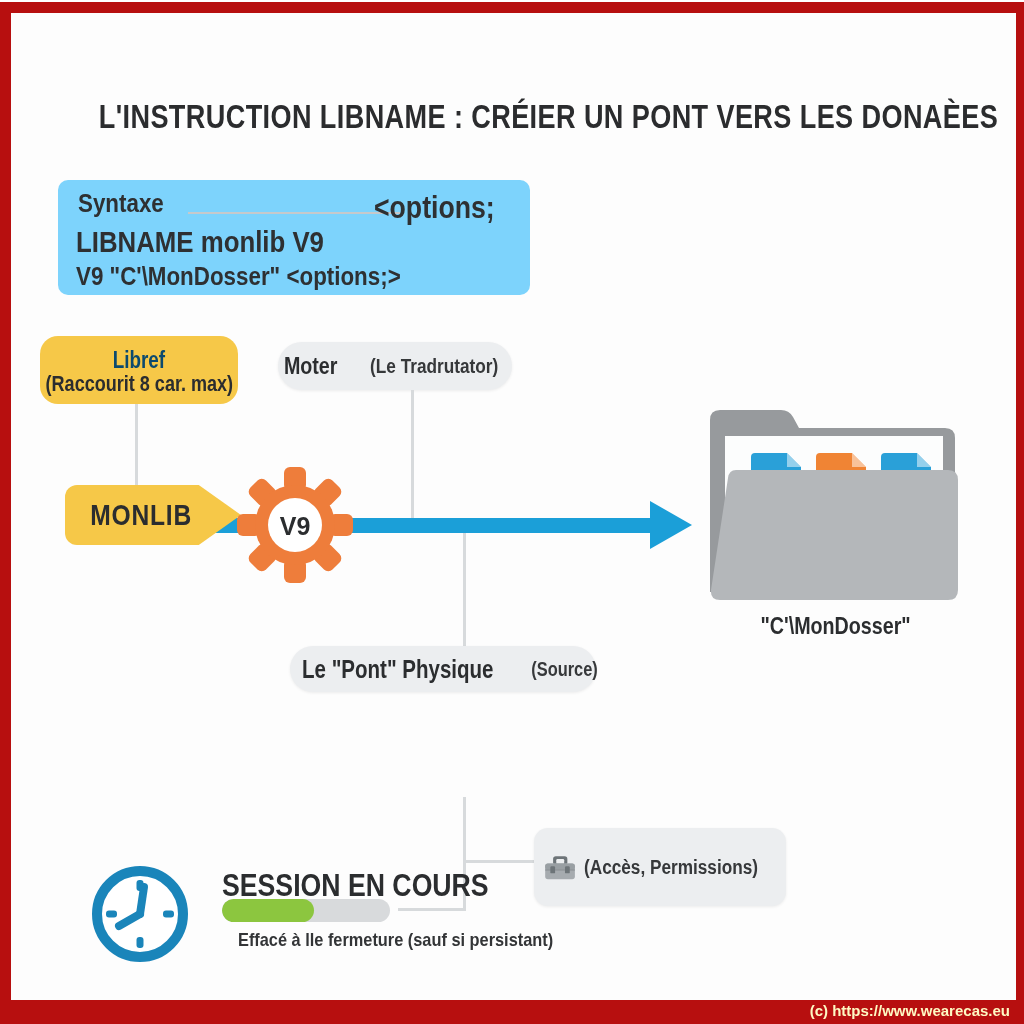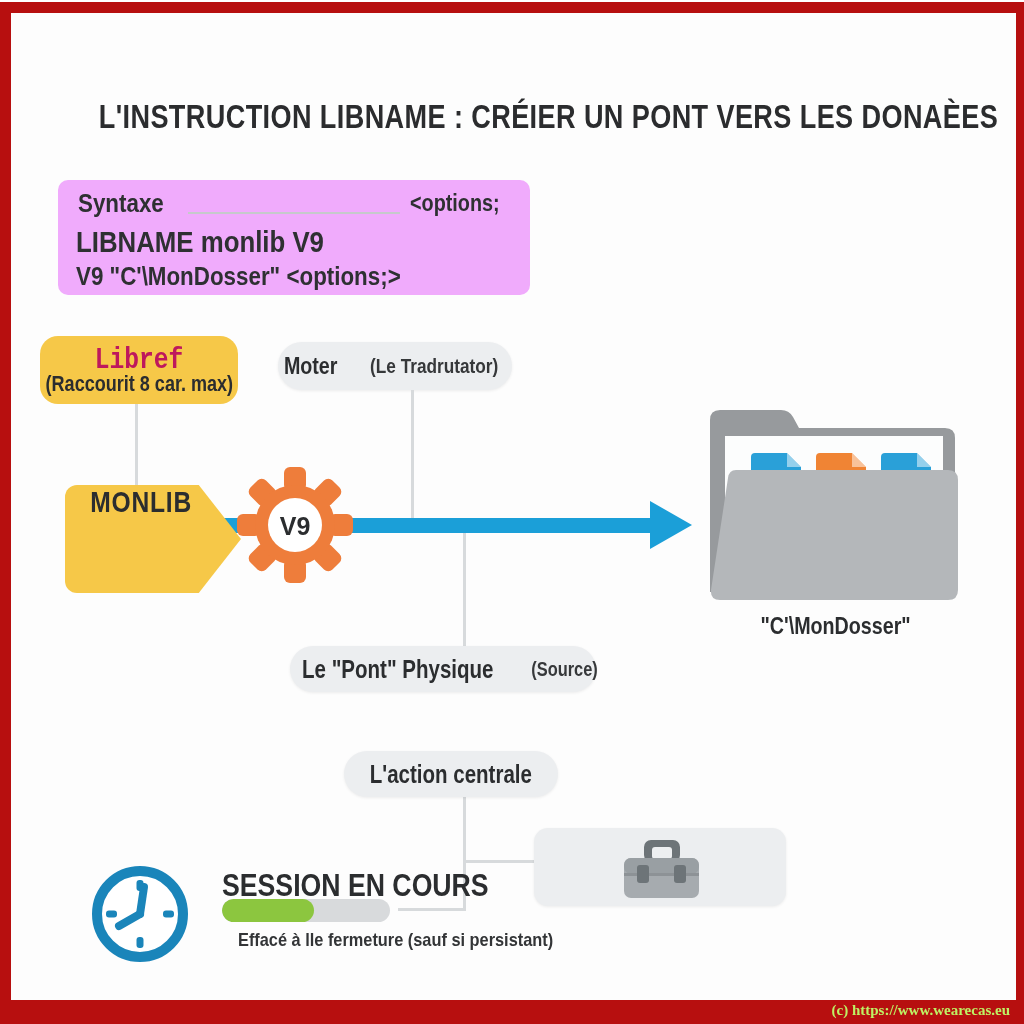--- a/index.html
+++ b/index.html
@@ -4,56 +4,56 @@
 <style>
   * { margin:0; padding:0; box-sizing:border-box; }
   body { background:#ffffff; font-family:"Liberation Sans", sans-serif; }
   .frame { position:relative; width:1024px; height:1024px; background:#b70f0f; margin:2px auto; overflow:hidden; }
   .canvas { position:absolute; left:11px; top:11px; right:8px; bottom:26px; background:#fdfdfd; }
   .abs { position:absolute; }
   .cond { display:inline-block; transform:scaleX(.82); transform-origin:center; white-space:nowrap; }
   .cond-l { display:inline-block; transform:scaleX(.86); transform-origin:left center; white-space:nowrap; }
   .title { left:0; right:0; top:96px; text-align:center; font-size:33px; font-weight:700; color:#2b2c2e; letter-spacing:.5px; }
   .graybox { background:#eceef0; box-shadow:0 1px 3px rgba(0,0,0,.07); }
-  .syntax-box { left:58px; top:178px; width:472px; height:115px; border-radius:10px; background:#f0abfc; }
+  .syntax-box { left:58px; top:178px; width:472px; height:115px; border-radius:10px; background:#7dd3fc; }
   .syntax-box .row1-label { position:absolute; left:20px; top:8px; font-size:26px; font-weight:700; color:#2e3032; }
   .syntax-box .divider { position:absolute; left:130px; top:32px; width:212px; height:2px; background:#c6c9cb; }
-  .syntax-box .row1-right { position:absolute; right:16px; top:10px; font-size:23px; font-weight:700; color:#2e3032; }
+  .syntax-box .row1-right { position:absolute; right:16px; top:10px; font-size:31px; font-weight:700; color:#2e3032; }
   .syntax-box .line2 { position:absolute; left:18px; top:45px; font-size:30px; font-weight:700; color:#2e3032; white-space:pre; }
   .syntax-box .line3 { position:absolute; left:18px; top:81px; font-size:26px; font-weight:700; color:#2e3032; white-space:pre; }
   .pill { display:flex; align-items:center; justify-content:center; }
   .libref { left:40px; top:334px; width:198px; height:68px; background:#f6c848; border-radius:18px; flex-direction:column; text-align:center; }
-  .libref .t { font-size:30px; font-weight:700; color:#be185d; line-height:26px;font-family:Liberation Mono, monospace; }
+  .libref .t { font-size:23px; font-weight:700; color:#0c4a6e; line-height:26px; }
   .libref .s { font-size:22px; font-weight:700; color:#2b2d2f; line-height:21px; }
   .moter { left:278px; top:340px; width:234px; height:48px; border-radius:24px; gap:12px; }
   .moter .t { font-size:24px; font-weight:700; color:#2b2d2f; }
   .moter .s { font-size:21px; font-weight:600; color:#36383a; }
   .connector-v { width:3px; background:#d7dadc; }
   .connector-h { height:3px; background:#d7dadc; }
-  .monlib { left:65px; top:483px; width:176px; height:108px; background:#f6c848; border-radius:12px;
+  .monlib { left:65px; top:483px; width:176px; height:60px; background:#f6c848; border-radius:12px;
             clip-path:polygon(0 0, 76% 0, 100% 50%, 76% 100%, 0 100%);
-            display:flex; }
+            display:flex; align-items:center; }
   .monlib span { width:76%; text-align:center; font-size:30px; font-weight:700; color:#2b2d2f; letter-spacing:1px; }
   .shaft { left:200px; top:516px; width:458px; height:15px; background:#1b9fd8; }
   .arrowhead { left:650px; top:499px; width:0; height:0; border-left:42px solid #1b9fd8; border-top:24px solid transparent; border-bottom:24px solid transparent; }
   .folder-path { left:703px; top:610px; width:265px; text-align:center; font-size:24px; font-weight:700; color:#2b2d2f; }
   .pont { left:290px; top:644px; width:306px; height:46px; border-radius:23px; gap:10px; }
   .pont .t { font-size:25px; font-weight:700; color:#2b2d2f; }
   .pont .s { font-size:20px; font-weight:600; color:#36383a; }
   .action { left:344px; top:749px; width:214px; height:46px; border-radius:23px; }
   .action .t { font-size:25px; font-weight:700; color:#2b2d2f; }
   .session-title { left:222px; top:866px; font-size:31px; font-weight:700; color:#2b2d2f; }
   .progress { left:222px; top:897px; width:168px; height:23px; border-radius:12px; background:#d8dadc; overflow:hidden; }
   .progress .fill { height:100%; background:#8cc63f; border-radius:12px; }
   .session-note { left:238px; top:927px; font-size:19px; font-weight:600; color:#333537; }
   .options { left:534px; top:826px; width:252px; height:78px; border-radius:14px; display:flex; align-items:center; }
   .options .txt { margin-left:8px; display:flex; flex-direction:column; }
   .options .t { font-size:25px; font-weight:700; color:#2b2d2f; line-height:28px; }
   .options .s { font-size:20px; font-weight:600; color:#36383a; line-height:24px; }
-  .copyright { right:14px; top:1000px; color:#bef264; font-family:Liberation Serif, serif; font-weight:700; font-size:15px; }
+  .copyright { right:14px; top:1000px; color:#fef9c3; font-family:Liberation Sans, sans-serif; font-weight:700; font-size:15px; }
 </style>
 </head>
 <body>
 
 <div class="frame">
   <div class="canvas"></div>
 
   <div class="abs title">
     <span class="cond">L'INSTRUCTION LIBNAME : CRÉIER UN PONT VERS LES DONAÈES</span>
   </div>
@@ -131,23 +131,20 @@
 
   <div class="abs folder-path">
     <span class="cond">"C'\MonDosser"</span>
   </div>
 
   <div class="abs pill graybox pont">
     <span class="t cond">Le "Pont" Physique</span>
     <span class="s cond">(Source)</span>
   </div>
 
-  <div class="abs pill graybox action">
-    <span class="t cond">L'action centrale</span>
-  </div>
 
   <svg class="abs" style="left:88px; top:860px;" width="104" height="104" viewBox="0 0 104 104">
     <circle cx="52" cy="52" r="43" fill="#ffffff" stroke="#1a85ba" stroke-width="10"></circle>
     <g fill="#1a85ba">
       <rect x="48.5" y="18" width="7" height="11" rx="3"></rect>
       <rect x="48.5" y="75" width="7" height="11" rx="3"></rect>
       <rect x="18" y="48.5" width="11" height="7" rx="3"></rect>
       <rect x="75" y="48.5" width="11" height="7" rx="3"></rect>
     </g>
     <g stroke="#1a85ba" stroke-width="8" stroke-linecap="round">
@@ -170,17 +167,18 @@
     <svg style="margin-left:10px;" width="80" height="62" viewBox="0 0 80 62">
       <rect x="23" y="4" width="36" height="22" rx="7" fill="#6d7478"></rect>
       <rect x="31" y="11" width="20" height="12" rx="3" fill="#edeff1"></rect>
       <rect x="3" y="22" width="75" height="40" rx="7" fill="#a6abaf"></rect>
       <rect x="3" y="22" width="75" height="16" rx="7" fill="#999fa3"></rect>
       <rect x="3" y="37" width="75" height="3" fill="#8d9296"></rect>
       <rect x="16" y="29" width="12" height="18" rx="3" fill="#6d7478"></rect>
       <rect x="53" y="29" width="12" height="18" rx="3" fill="#6d7478"></rect>
     </svg>
     <div class="txt">
+      <div class="s"><span class="cond-l">(Accès, Permissions)</span></div>
     </div>
   </div>
 
   <div class="abs copyright">(c) https://www.wearecas.eu</div>
 </div>
 
 </body></html>

